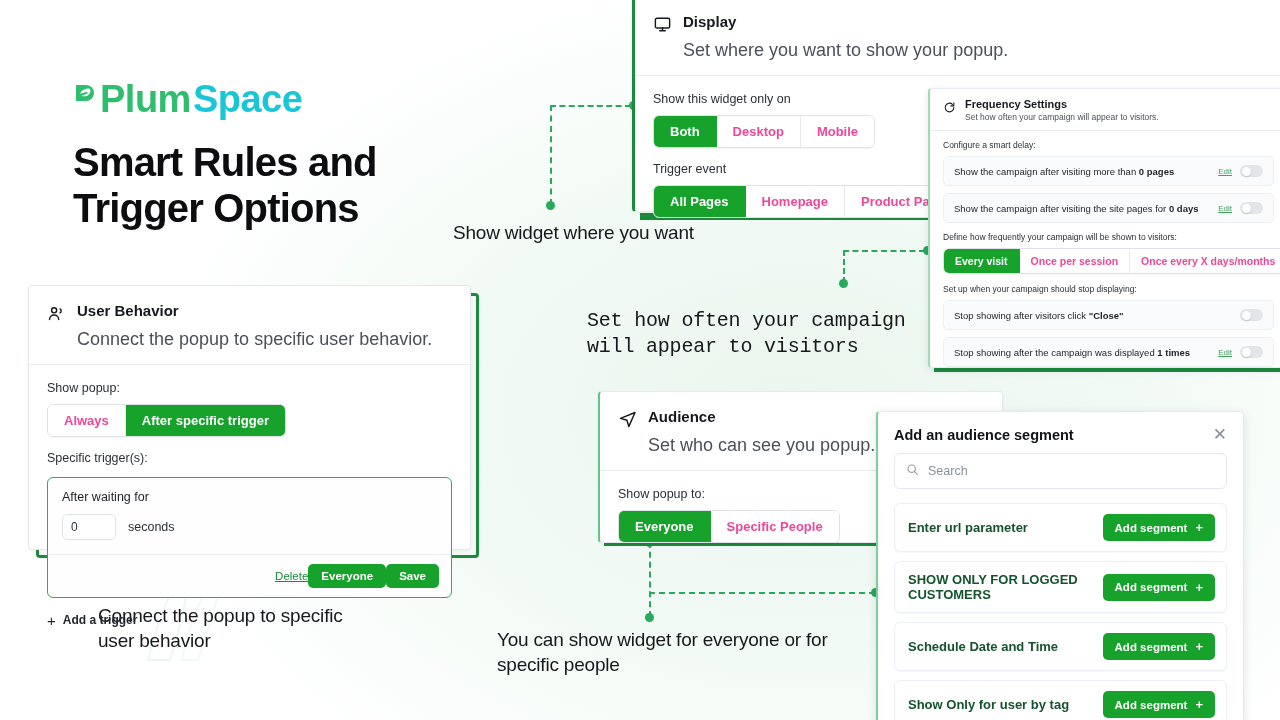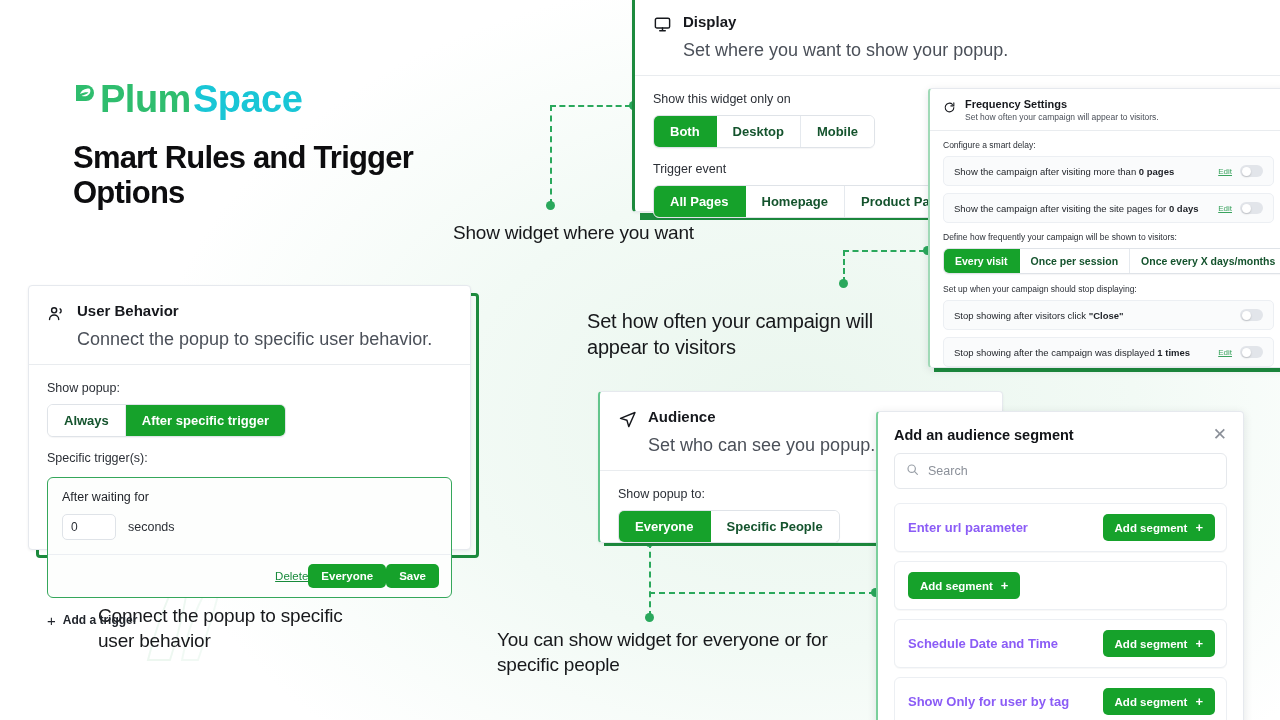--- a/index.html
+++ b/index.html
@@ -40,34 +40,34 @@
     position: relative;
     width: 24px; height: 38px;
     margin-right: 1px;
   }
   .brand .w-plum { color: #2fbd6e; }
   .brand .w-space { color: #19c6d6; }
   .headline {
     position: absolute;
     left: 73px; top: 140px;
     width: 430px;
-    font-size: 31px; line-height: 1.14;
+    font-size: 40px; line-height: 1.14;
     font-weight: 700; color: #0d0d0f;
     letter-spacing: -0.8px;
   }
 
   
   .annot {
     position: absolute;
     font-size: 19px; line-height: 1.3;
     color: #17181b; font-weight: 400;
     letter-spacing: -0.2px;
   }
   .annot.a-display  { left: 453px; top: 221px; text-align: center; }
-  .annot.a-freq     { left: 587px; top: 308px; font-size: 20px; }
+  .annot.a-freq     { left: 587px; top: 308px; font-size: 20px; font-family: Liberation Mono, monospace; }
   .annot.a-behavior { left: 98px;  top: 604px; }
   .annot.a-audience { left: 497px; top: 628px; }
 
   
   .conn { position: absolute; }
   .conn .dash-h {
     position: absolute; height: 0;
     border-top: 2px dashed #2aa85c;
   }
   .conn .dash-v {
@@ -102,21 +102,21 @@
   .seg {
     display: inline-flex;
     border: 1px solid #dfe3e8;
     border-radius: 6px;
     overflow: hidden;
     background: #fff;
     box-shadow: 0 1px 1px rgba(16,24,40,.04);
     justify-content: space-between;
   }
   .seg .opt {
-    font-size: 13px; font-weight: 600; color: #14532d;
+    font-size: 13px; font-weight: 600; color: #ec4899;
     padding: 8px 16px;
     border-right: 1px solid #e5e9ee;
     background: #fff; white-space: nowrap;
     cursor: pointer;
   }
   .seg .opt:last-child { border-right: none; }
   .seg .opt.on { background: #16a22b; color: #fff; border-right-color: #16a22b; }
 
   .seg.sm .opt { font-size: 10.5px; padding: 6px 11px; font-weight: 600; }
 
@@ -260,21 +260,21 @@
   .search-wrap .sw-ph { font-size: 12.5px; color: #8b9099; }
   .seg-list { padding: 0 16px; }
   .seg-item {
     display: flex; align-items: center; justify-content: space-between;
     border: 1px solid #eceff3; border-radius: 6px;
     background: #fff;
     padding: 10px 11px 10px 13px;
     margin-bottom: 9px;
     box-shadow: 0 1px 1px rgba(16,24,40,.03);
   }
-  .seg-item .si-label { font-size: 13px; font-weight: 600; color: #8b5cf6; }
+  .seg-item .si-label { font-size: 13px; font-weight: 600; color: #14532d; }
   .btn-add-seg {
     display: inline-flex; align-items: center; gap: 8px;
     font-size: 11.5px; font-weight: 600; color: #fff;
     background: #16a22b; border: none; border-radius: 5px;
     padding: 7px 12px; cursor: pointer; white-space: nowrap;
   }
   .btn-add-seg .p { font-size: 13px; line-height: 1; }
 </style>
 </head>
 <body>
@@ -515,20 +515,21 @@
 
     <div class="seg-list">
       <div class="seg-item">
         <span class="si-label">Enter url parameter</span>
         <button class="btn-add-seg">
           <span>Add segment</span>
           <span class="p">+</span>
         </button>
       </div>
       <div class="seg-item">
+        <span class="si-label">SHOW ONLY FOR LOGGED CUSTOMERS</span>
         <button class="btn-add-seg">
           <span>Add segment</span>
           <span class="p">+</span>
         </button>
       </div>
       <div class="seg-item">
         <span class="si-label">Schedule Date and Time</span>
         <button class="btn-add-seg">
           <span>Add segment</span>
           <span class="p">+</span>

